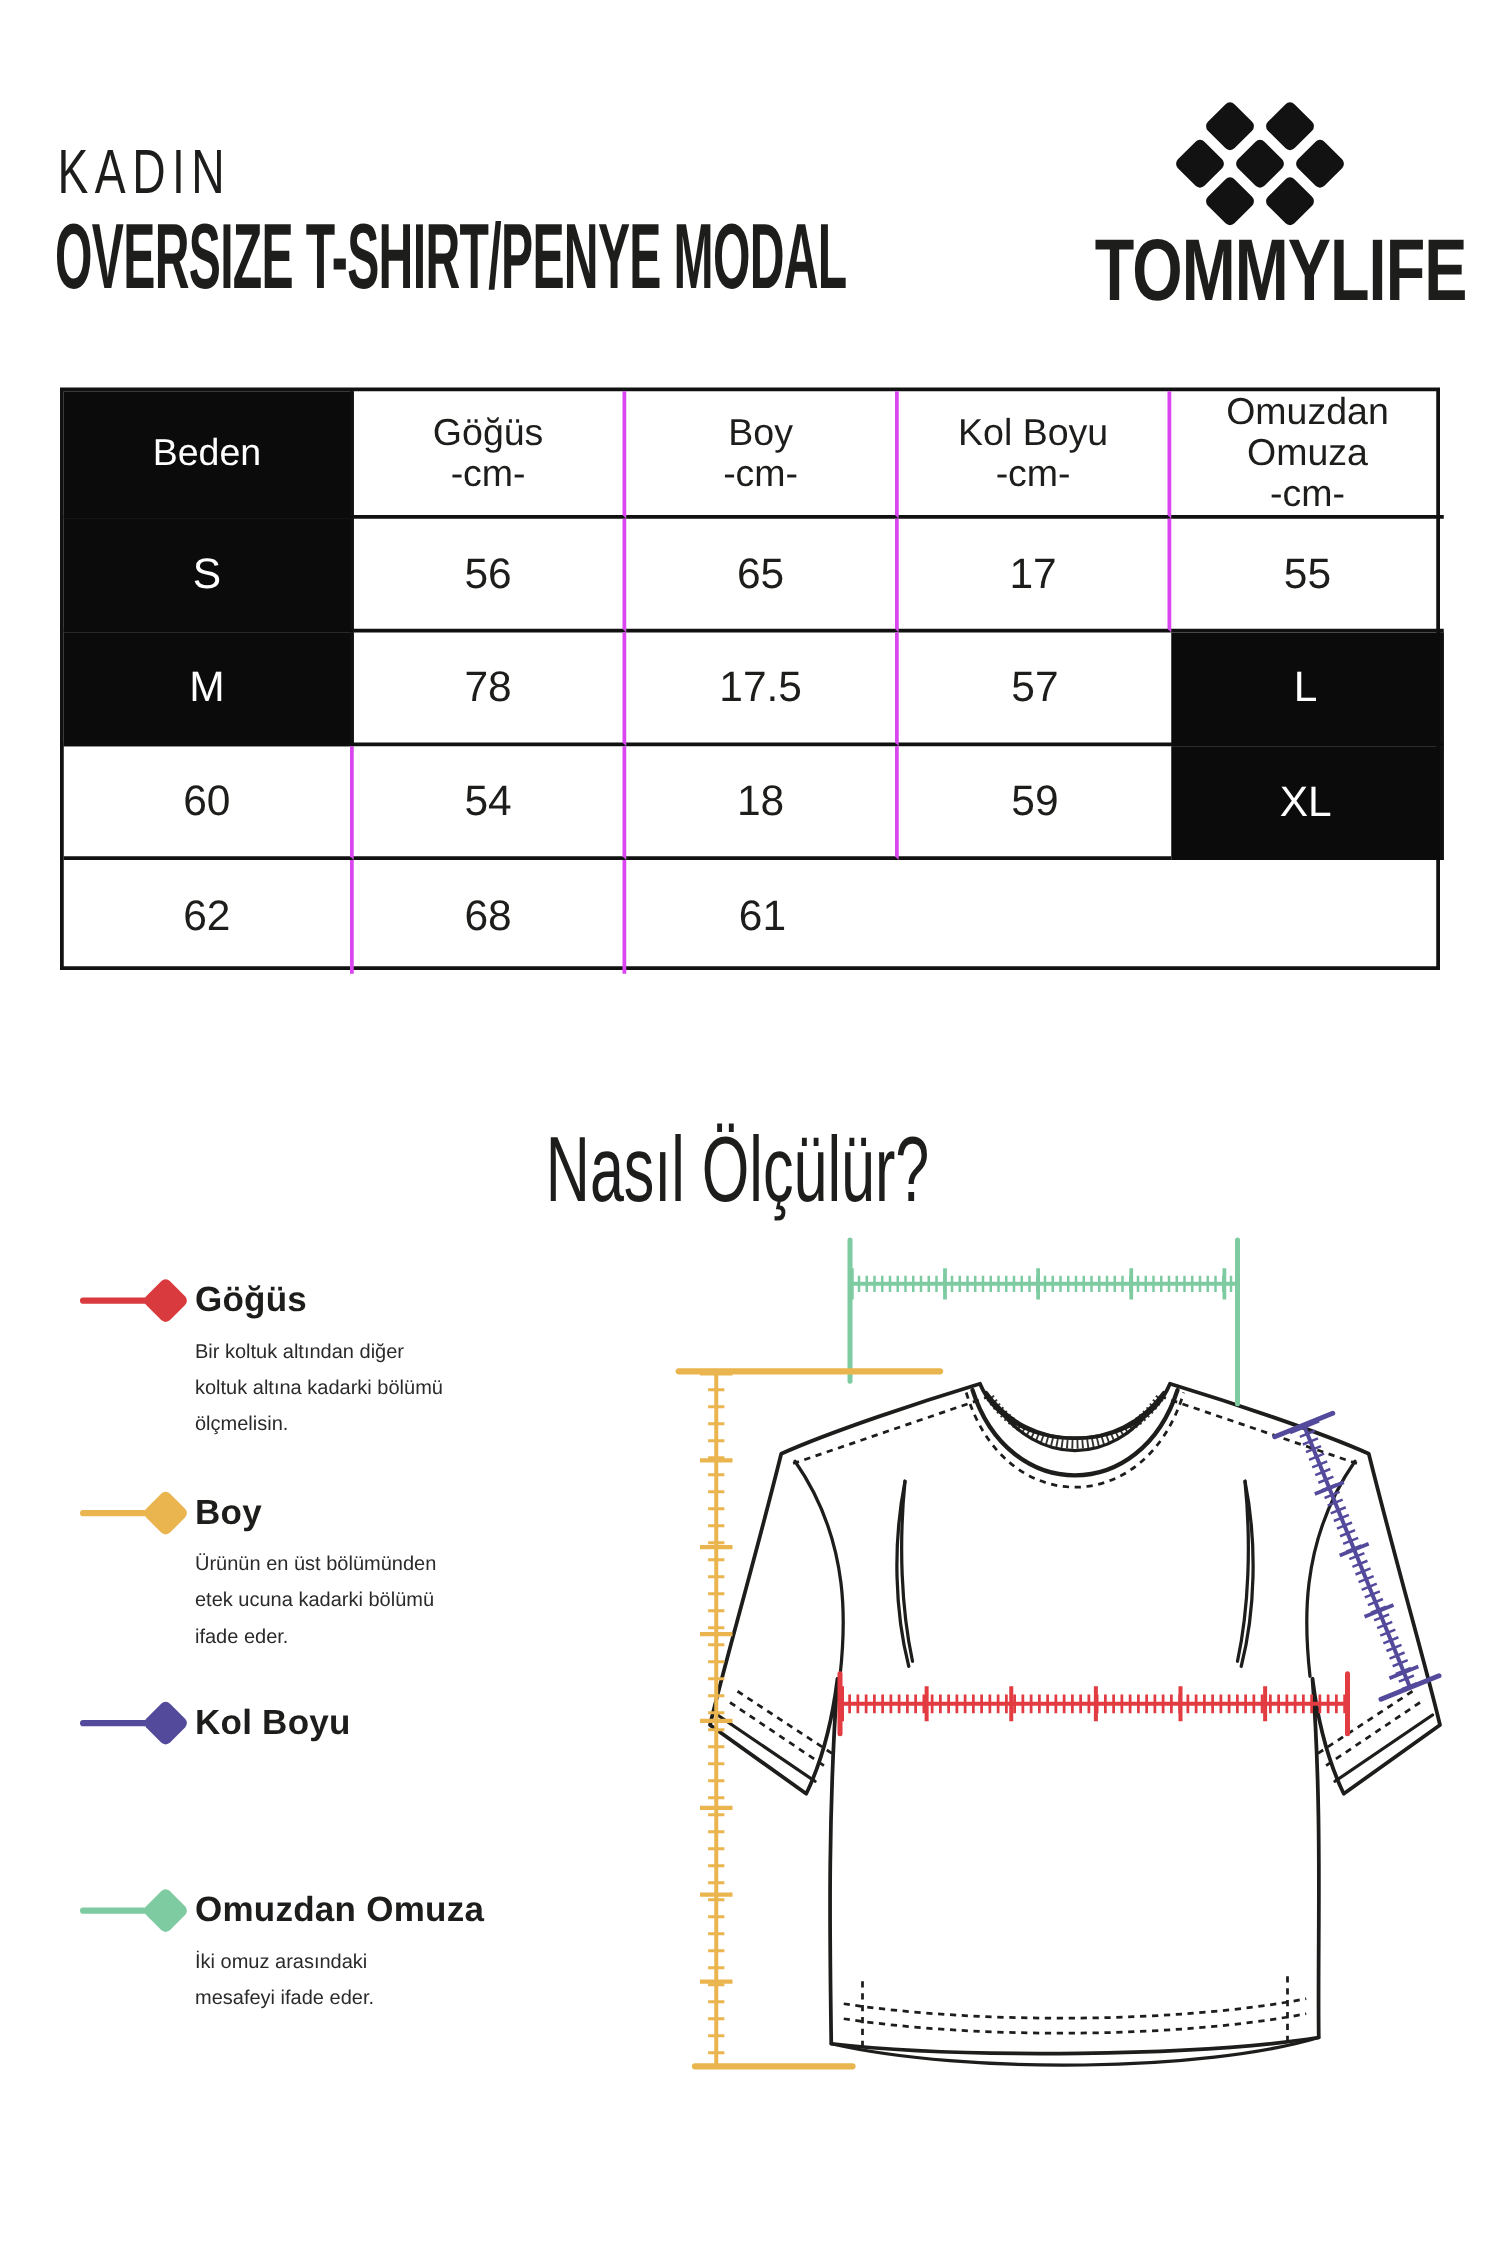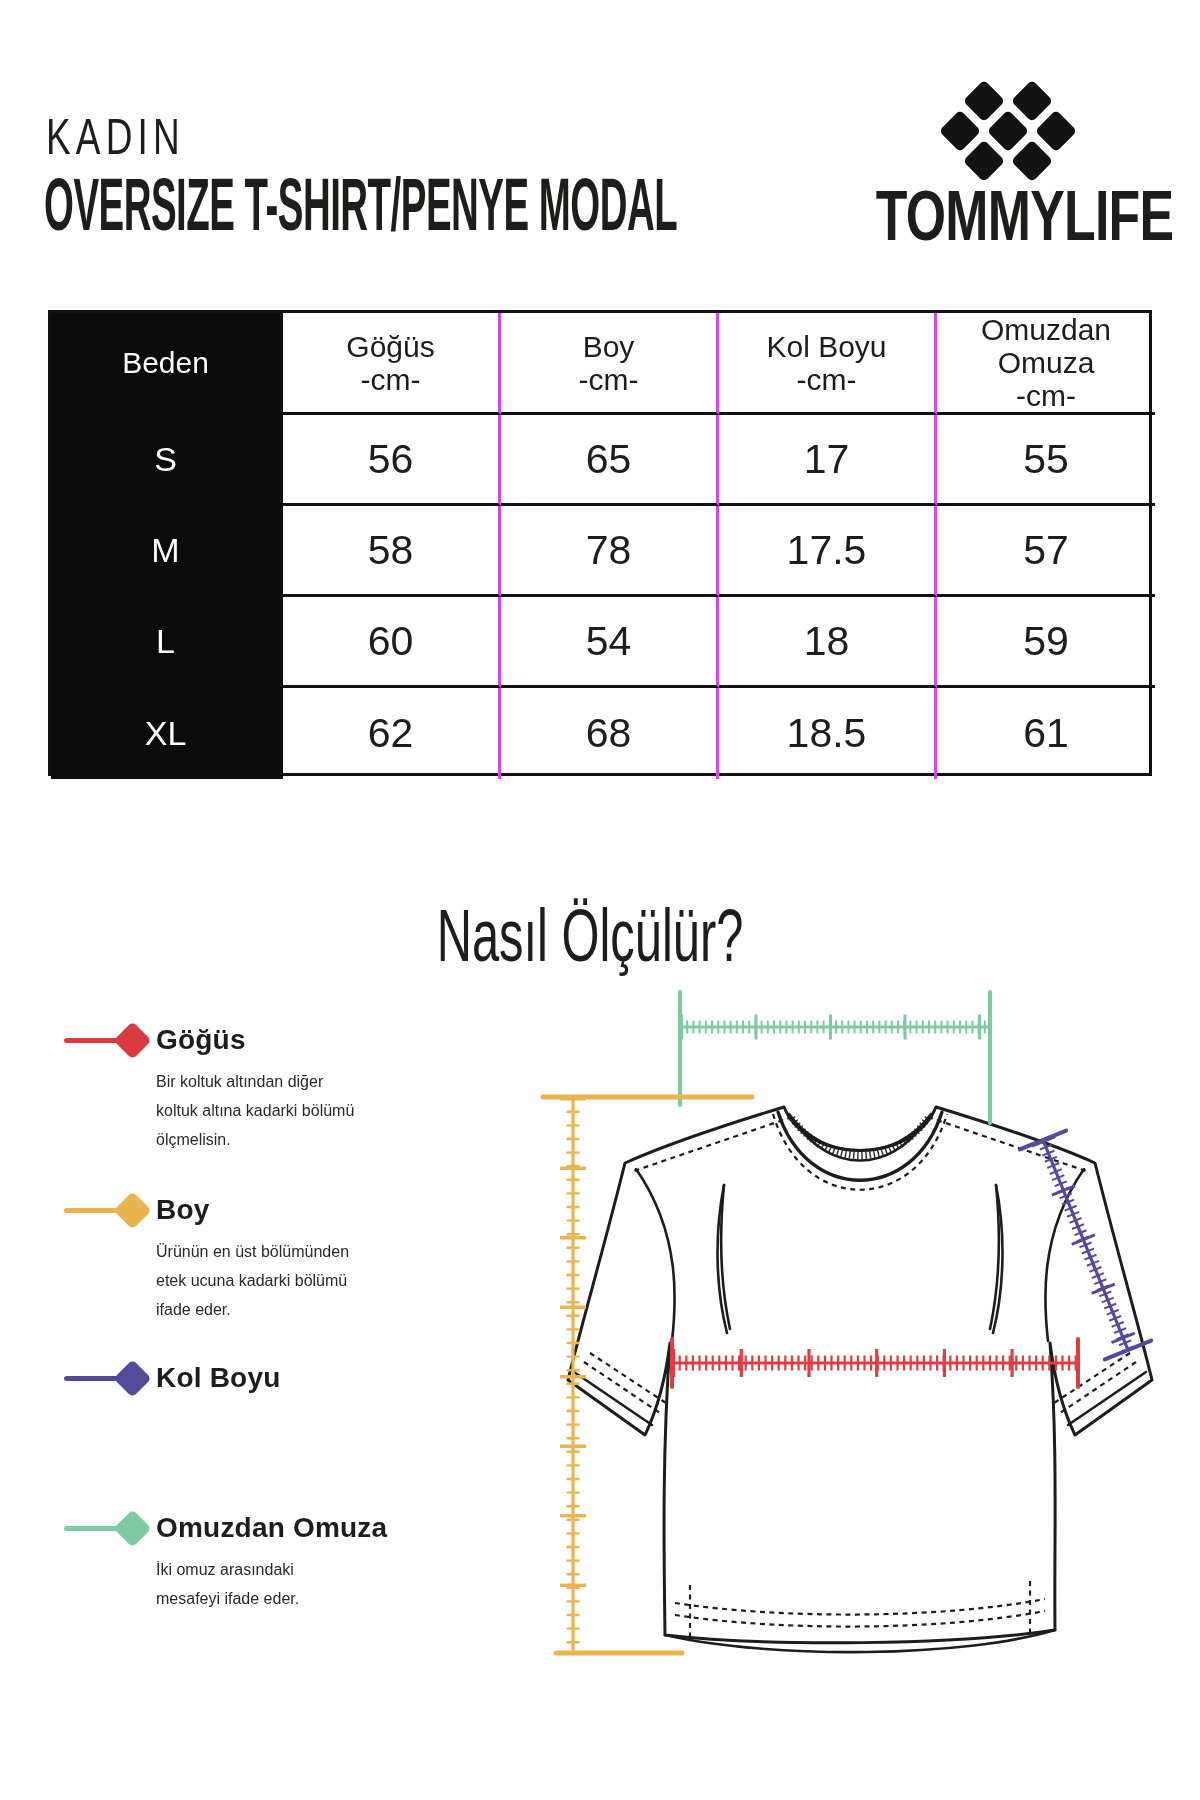--- a/index.html
+++ b/index.html
@@ -39,21 +39,21 @@
     border:3px solid #111; background:#fff;
   }
   .cell {
     display:flex; align-items:center; justify-content:center; text-align:center;
     border-right:3px solid #d946ef; border-bottom:3px solid #111;
     font-size:30px; line-height:33px; white-space:pre-line; color:#1d1d1b;
   }
   .cell.last-col { border-right:none; }
   .cell.last-row { border-bottom:none; }
   .cell.dark { background:#0b0b0b; color:#fff; border-right-color:#111; border-bottom-color:#0b0b0b; }
-  .cell.value { font-size:41px; }
+  .cell.value { font-size:34px; }
   .cell.size-label { font-size:34px; }
 
   
   .howto-title {
     position:absolute; left:0; top:893px; width:1180px; text-align:center;
     font-size:74px; font-weight:400; color:#1d1d1b;
     transform:scaleX(0.66); transform-origin:center top; white-space:nowrap;
   }
   .measure-item { position:absolute; left:64px; width:430px; }
   .mi-head { display:flex; align-items:center; height:36px; }
@@ -112,35 +112,33 @@
 Omuza
 -cm-</div>
 
     <div class="cell dark size-label">S</div>
     <div class="cell value">56</div>
     <div class="cell value">65</div>
     <div class="cell value">17</div>
     <div class="cell value last-col">55</div>
 
     <div class="cell dark size-label">M</div>
-    <div class="cell value">58</div>
     <div class="cell value">78</div>
     <div class="cell value">17.5</div>
     <div class="cell value last-col">57</div>
 
     <div class="cell dark size-label">L</div>
     <div class="cell value">60</div>
     <div class="cell value">54</div>
     <div class="cell value">18</div>
     <div class="cell value last-col">59</div>
 
     <div class="cell dark size-label last-row">XL</div>
     <div class="cell value last-row">62</div>
     <div class="cell value last-row">68</div>
-    <div class="cell value last-row">18.5</div>
     <div class="cell value last-row last-col">61</div>
   </div>
 
   <div class="howto-title">Nasıl Ölçülür?</div>
 
   <div class="measure-item item-1">
     <div class="mi-head">
       <span class="mi-icon">
         <span class="mi-line" style="background: rgb(217, 58, 62);"></span>
         <span class="mi-diamond" style="background: rgb(217, 58, 62);"></span>

